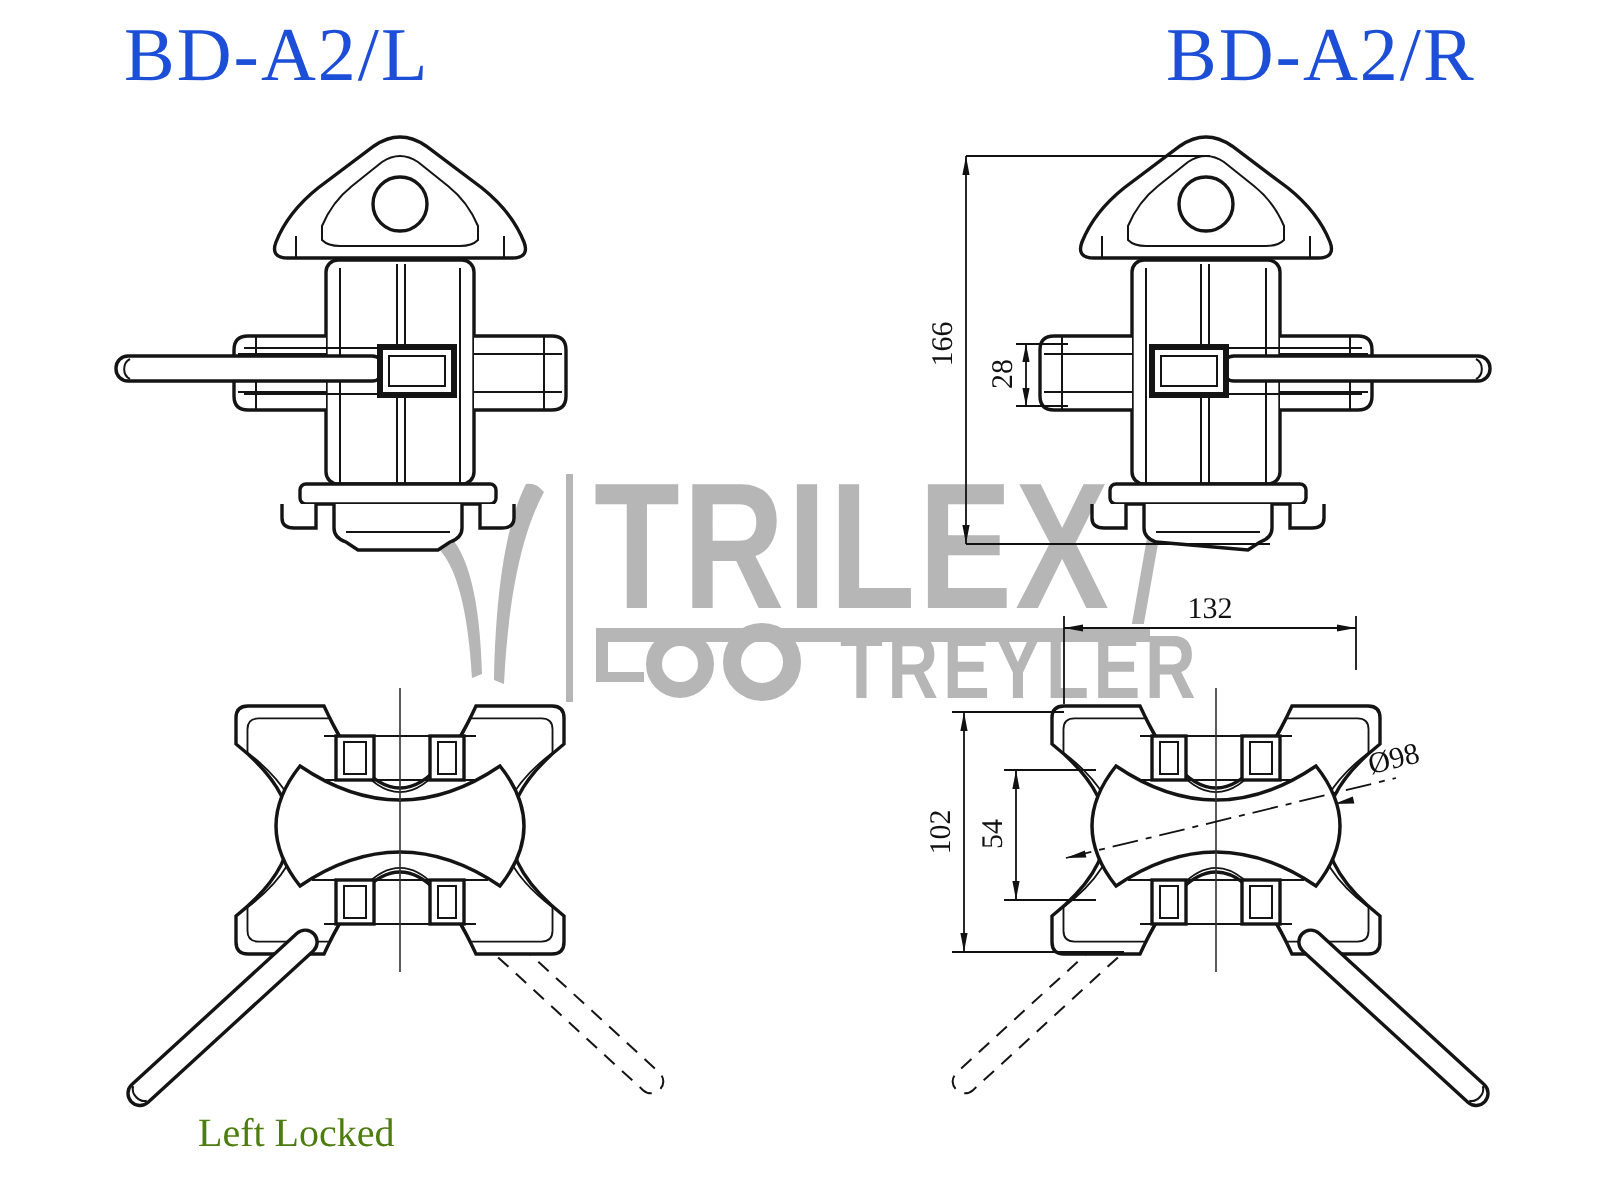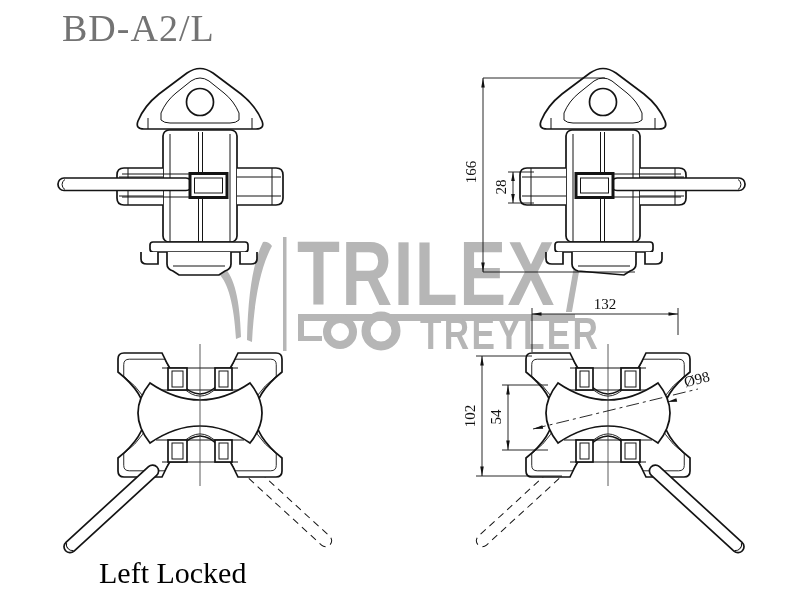--- a/index.html
+++ b/index.html
@@ -1,19 +1,19 @@
 <!DOCTYPE html>
 <html><head>
 <meta charset="utf-8">
 <style>
   html,body{margin:0;padding:0;background:#fff;}
   #stage{position:relative;width:800px;height:600px;background:#fff;overflow:hidden;
          font-family:"Liberation Serif",serif;}
-  .title{position:absolute;font-size:38px;color:#737373;letter-spacing:1px;z-index:5;white-space:nowrap;}
-  .caption{position:absolute;font-size:30px;color:#000000;z-index:5;white-space:nowrap;}
+  .title{position:absolute;font-size:38px;color:#1d4ed8;letter-spacing:1px;z-index:5;white-space:nowrap;}
+  .caption{position:absolute;font-size:20px;color:#4d7c0f;z-index:5;white-space:nowrap;}
   .drawing{position:absolute;z-index:3;overflow:visible;}
   
   .s1{stroke:#141414;stroke-width:1;fill:none;}
   .s2{stroke:#141414;stroke-width:1.7;fill:none;}
   .s3{stroke:#141414;stroke-width:3;fill:none;}
   .w{fill:#ffffff;}
   .dash{stroke-dasharray:7 5;}
   .dashdot{stroke-dasharray:13 4 3 4;}
   .cl{stroke:#333;stroke-width:0.8;fill:none;}
   .dimline{stroke:#111;stroke-width:0.9;fill:none;}
@@ -49,20 +49,21 @@
         <circle cx="130" cy="104" r="13" fill="none" stroke="#b6b6b6" stroke-width="8"></circle>
         <circle cx="171" cy="103" r="15" fill="none" stroke="#b6b6b6" stroke-width="9"></circle>
       </g>
     </svg>
     <div class="wm-trilex" style="color:#b6b6b6">TRILEX</div>
     <div class="wm-slash" style="background:#b6b6b6"></div>
     <div class="wm-treyler" style="color:#b6b6b6">TREYLER</div>
   </div>
 
   <div class="title" style="left:62px;top:6px">BD-A2/L</div>
+  <div class="title" style="left:583px;top:6px">BD-A2/R</div>
 
   <svg class="drawing" style="left:40px;top:60px" width="280" height="232" viewBox="0 0 280 232">
     <g>
 
       <rect x="123" y="70" width="74" height="112" rx="6" class="s2 w"></rect>
       <line x1="130" y1="74" x2="130" y2="182" class="s1"></line>
       <line x1="190" y1="74" x2="190" y2="182" class="s1"></line>
       <line x1="158.5" y1="72" x2="158.5" y2="182" class="s1"></line>
       <line x1="162.5" y1="72" x2="162.5" y2="182" class="s1"></line>
 

